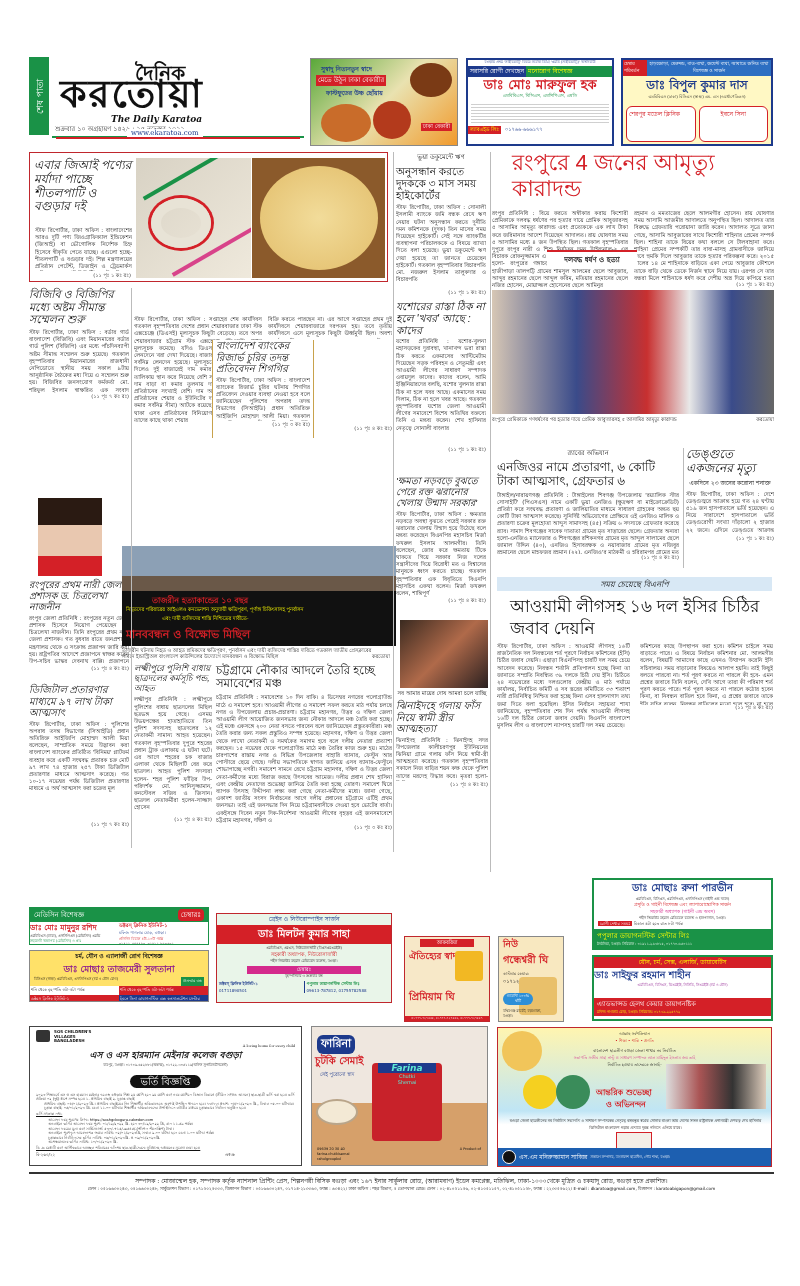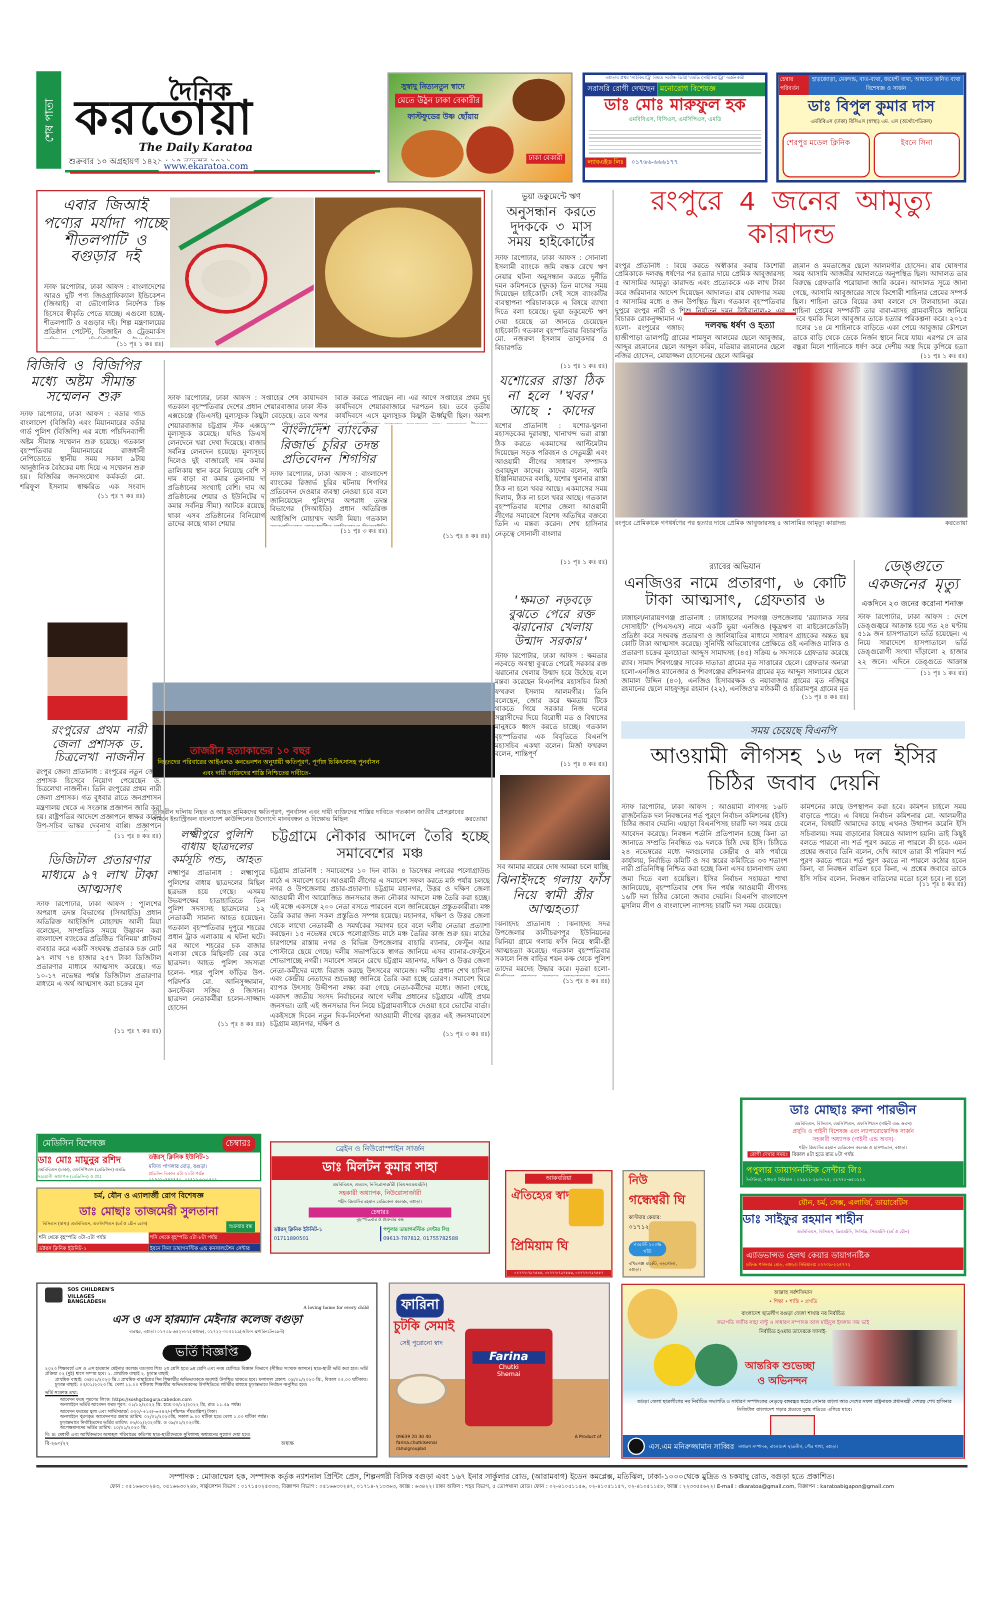--- a/index.html
+++ b/index.html
@@ -1,19 +1,19 @@
 <!DOCTYPE html>
 <html><head>
 <meta charset="utf-8">
 <style>
 *{box-sizing:border-box;margin:0;padding:0}
 body{width:800px;height:1286px;background:#fff;font-family:"DejaVu Sans",sans-serif;color:#111;position:relative;overflow:hidden}
 .abs{position:absolute}
 .txt{font-size:5.5px;line-height:7.2px;color:#222;text-align:justify;overflow:hidden}
-.hl{font-family:Liberation Mono, monospace;text-align:center;color:#111;line-height:1.15}
+.hl{font-family:Liberation Sans, sans-serif;color:#111;line-height:1.15}
 .photo{background:#9a8a7a;overflow:hidden}
 .ad{overflow:hidden;border:1px solid #888}
 .cap{font-size:5px;color:#333;line-height:6px}
 .jump{font-size:5px;color:#333;text-align:right}
 .vline{position:absolute;width:1px;background:#bbb}
 </style>
 </head>
 <body>
 
 <div class="abs" style="left:29px;top:57px;width:20px;height:78px;background:#1a9247;display:flex;align-items:center;justify-content:center">
@@ -91,21 +91,21 @@
   <div class="hl" style="font-size:22px;color:#d42027;line-height:26px;padding:0 20px">রংপুরে 4 জনের আমৃত্যু কারাদন্ড</div>
   <div class="txt" style="position:absolute;left:0;top:60px;width:136px;height:78px">রংপুর প্রতিনিধি : বিয়ে করতে অস্বীকার করায় কিশোরী প্রেমিকাকে দলবদ্ধ ধর্ষণের পর হত্যার দায়ে প্রেমিক আবুজারসহ ৫ আসামির আমৃত্যু কারাদন্ড এবং প্রত্যেককে এক লাখ টাকা করে জরিমানার আদেশ দিয়েছেন আদালত। রায় ঘোষণার সময় ৫ আসামির মধ্যে ৪ জন উপস্থিত ছিল। গতকাল বৃহস্পতিবার দুপুরে রংপুর নারী ও শিশু নির্যাতন দমন ট্রাইব্যুনাল-২ এর বিচারক রোকনুজ্জামান এ রায় প্রদান করেন। আমৃত্যু দন্ডপ্রাপ্তরা হলো- রংপুরের গঙ্গাচড়া উপজেলার মর্নেয়া ইউনিয়নের হাজীপাড়া তালপট্টি গ্রামের শামসুল আলমের ছেলে আবুজার, আব্দুর রহমানের ছেলে আব্দুল করিম, মতিয়ার রহমানের ছেলে নজির হোসেন, মোয়াজ্জল হোসেনের ছেলে আমিনুর</div>
   <div class="txt" style="position:absolute;left:142px;top:60px;width:140px;height:70px">রহমান ও মমতাজের ছেলে আলমগীর হোসেন। রায় ঘোষণার সময় আসামি আজমীর আদালতে অনুপস্থিত ছিল। আদালত তার বিরুদ্ধে গ্রেফতারি পরোয়ানা জারি করেন। আদালত সূত্রে জানা গেছে, আসামি আবুজারের সাথে কিশোরী শাহিনার প্রেমের সম্পর্ক ছিল। শাহিনা তাকে বিয়ের কথা বললে সে টালবাহানা করে। শাহিনা প্রেমের সম্পর্কটি তার বাবা-মাসহ গ্রামবাসীকে জানিয়ে দেবে হুমকি দিলে আবুজার তাকে হত্যার পরিকল্পনা করে। ২০১৫ সালের ১৪ মে শাহিনাকে বাড়িতে একা পেয়ে আবুজার কৌশলে তাকে বাড়ি থেকে ডেকে নির্জন স্থানে নিয়ে যায়। এরপর সে তার বন্ধুরা মিলে শাহিনাকে ধর্ষণ করে দেশীয় অস্ত্র দিয়ে কুপিয়ে হত্যা করে বাড়ির</div>
   <div style="position:absolute;left:55px;top:100px;width:90px;background:#fff;border-top:2px solid #d42027;font-size:7px;font-weight:bold;text-align:center;padding:2px">দলবদ্ধ ধর্ষণ ও হত্যা</div>
   <div class="jump" style="position:absolute;right:0;top:131px">(১১ পৃঃ ১ কঃ রঃ)</div>
   <div class="photo" style="position:absolute;left:0;top:140px;width:282px;height:124px;background:linear-gradient(90deg,#d7c7b5,#3a4b8a 30%,#c83030 55%,#e8e8e8 70%,#3a4b8a 85%,#666)"></div>
   <div class="cap" style="position:absolute;left:0;top:266px;width:250px">রংপুরে প্রেমিকাকে গণধর্ষণের পর হত্যার দায়ে প্রেমিক আবুজারসহ ৫ আসামির আমৃত্যু কারাদন্ড</div>
   <div class="cap" style="position:absolute;right:0;top:266px">করতোয়া</div>
 </div>
 
-<div class="abs" style="left:16px;top:288px;width:100px;height:130px">
+<div class="abs" style="left:29px;top:288px;width:100px;height:130px">
   <div class="hl" style="font-size:11px;font-style:italic">বিজিবি ও বিজিপির মধ্যে অষ্টম সীমান্ত সম্মেলন শুরু</div>
   <div class="txt" style="height:64px;margin-top:3px">স্টাফ রিপোর্টার, ঢাকা অফিস : বর্ডার গার্ড বাংলাদেশ (বিজিবি) এবং মিয়ানমারের বর্ডার গার্ড পুলিশ (বিজিপি) এর মধ্যে পাঁচদিনব্যাপী অষ্টম সীমান্ত সম্মেলন শুরু হয়েছে। গতকাল বৃহস্পতিবার মিয়ানমারের রাজধানী নেপিডোতে স্থানীয় সময় সকাল ৯টায় আনুষ্ঠানিক বৈঠকের মধ্য দিয়ে এ সম্মেলন শুরু হয়। বিজিবির জনসংযোগ কর্মকর্তা মো. শরিফুল ইসলাম স্বাক্ষরিত এক সংবাদ বিজ্ঞপ্তিতে এ তথ্য জানানো হয়েছে। অষ্টম সীমান্ত সম্মেলন বিজিবি</div>
   <div class="jump">(১১ পৃঃ ৭ কঃ রঃ)</div>
 </div>
 
 <div class="abs" style="left:134px;top:288px;width:258px;height:150px">
   <div class="txt" style="position:absolute;left:0;top:28px;width:128px;height:115px">স্টাফ রিপোর্টার, ঢাকা অফিস : সপ্তাহের শেষ কার্যদিবস গতকাল বৃহস্পতিবার দেশের প্রধান শেয়ারবাজার ঢাকা স্টক এক্সচেঞ্জে (ডিএসই) মূল্যসূচক কিছুটা বেড়েছে। তবে অপর শেয়ারবাজার চট্টগ্রাম স্টক এক্সচেঞ্জে (সিএসই) প্রধান মূল্যসূচক কমেছে। যদিও ডিএসইতে সূচক বাড়লেও লেনদেনে খরা দেখা দিয়েছে। বাজারটিতে চার মাসের মধ্যে সর্বনিম্ন লেনদেন হয়েছে। মূল্যসূচকে মিশ্র প্রবণতা দেখা দিলেও দুই বাজারেই দাম কমার তুলনায় দাম বাড়ার তালিকায় স্থান করে নিয়েছে বেশি সংখ্যক প্রতিষ্ঠান। অবশ্য দাম বাড়া বা কমার তুলনায় দাম অপরিবর্তিত থাকা প্রতিষ্ঠানের সংখ্যাই বেশি। দাম অপরিবর্তিত থাকা এসব প্রতিষ্ঠানের শেয়ার ও ইউনিটের দাম ফ্লোর প্রাইসে (দাম কমার সর্বনিম্ন সীমা) আটকে রয়েছে। ফ্লোর প্রাইসে আটকে থাকা এসব প্রতিষ্ঠানের বিনিয়োগকারী ক্রেতার অভাবে তাদের কাছে থাকা শেয়ার</div>
   <div class="txt" style="position:absolute;left:134px;top:28px;width:124px;height:23px">বিক্রি করতে পারছেন না। এর আগে সপ্তাহের প্রথম দুই কার্যদিবসে শেয়ারবাজারে দরপতন হয়। তবে তৃতীয় কার্যদিবসে এসে মূল্যসূচক কিছুটা ঊর্ধ্বমুখী ছিল। অবশ্য চতুর্থ কার্যদিবসে আবার দরপতন হয়। সূচকের উত্থান-পতনের মধ্যে অব্যাহত থাকে লেনদেন খরা। এ পরিস্থিতিতে বৃহস্পতিবার শেয়ারবাজারে লেনদেনের শুরুতে মূল্যসূচকের ঋণাত্মক প্রবণতা দেখা যায়। লেনদেনের অধ্যঘণ্টার মাথায় ডিএসইর প্রধান মূল্যসূচক ১৫ পয়েন্ট কমে যায়। লেনদেনের শুরুতে দেখা দেওয়া এই নিম্নমুখী প্রবণতা প্রথম সাড়ে তিন ঘণ্টা অব্যাহত থাকে। তবে শেষ আধাঘণ্টার লেনদেনে দরপতন থেকে বেরিয়ে আসে কয়েকটি প্রতিষ্ঠান। এতে মূল্যসূচকও ঋণাত্মক অবস্থা থেকে বেরিয়ে আসে। ফলে সবকয়টি মূল্যসূচক বেড়ে শেষ হয় দিনের লেনদেন। অবশ্য লেনদেন খরা অব্যাহতই থাকে। ফলে চার মাসের</div>
   <div class="txt" style="position:absolute;left:194px;top:52px;width:64px;height:83px"></div>
   <div class="jump" style="position:absolute;right:0;top:137px">(১১ পৃঃ ৪ কঃ রঃ)</div>
@@ -122,21 +122,21 @@
   <div class="jump">(১১ পৃঃ ১ কঃ রঃ)</div>
 </div>
 
 <div class="abs photo" style="left:38px;top:498px;width:64px;height:78px;background:linear-gradient(#2a1a12 0 35%,#e9c8b0 35% 75%,#d42027 75%)"></div>
 <div class="abs" style="left:29px;top:580px;width:100px;height:100px">
   <div class="hl" style="font-size:9.5px;font-style:italic">রংপুরের প্রথম নারী জেলা প্রশাসক ড. চিত্রলেখা নাজনীন</div>
   <div class="txt" style="height:50px;margin-top:2px">রংপুর জেলা প্রতিনিধি : রংপুরের নতুন জেলা প্রশাসক হিসেবে নিয়োগ পেয়েছেন ড. চিত্রলেখা নাজনীন। তিনি রংপুরের প্রথম নারী জেলা প্রশাসক। গত বুধবার রাতে জনপ্রশাসন মন্ত্রণালয় থেকে এ সংক্রান্ত প্রজ্ঞাপন জারি করা হয়। রাষ্ট্রপতির আদেশে প্রজ্ঞাপনে স্বাক্ষর করেন উপ-সচিব ভাস্কর দেবনাথ বাপ্পি। প্রজ্ঞাপনে বলা হয়েছে, জনস্বার্থে এই আদেশ অবিলম্বে কার্যকর হবে। রংপুরে জেলা প্রশাসক পদে নিয়োগ পাওয়া</div>
   <div class="jump">(১১ পৃঃ ৪ কঃ রঃ)</div>
 </div>
 
-<div class="abs photo" style="left:122px;top:546px;width:274px;height:76px;background:linear-gradient(#8ca0b5 0 30%,#6a5848 30% 45%,#111 45%)">
+<div class="abs photo" style="left:122px;top:546px;width:274px;height:100px;background:linear-gradient(#8ca0b5 0 30%,#6a5848 30% 45%,#111 45%)">
   <div style="position:absolute;left:30px;top:48px;font-size:8px;color:#d42027;font-weight:bold">তাজরীন হত্যাকান্ডের ১০ বছর</div>
   <div style="position:absolute;left:4px;top:60px;font-size:5px;color:#ff0">নিহতদের পরিবারের আইএলও কনভেনশন অনুযায়ী ক্ষতিপূরণ, পূর্ণাঙ্গ চিকিৎসাসহ পুনর্বাসন</div>
   <div style="position:absolute;left:40px;top:69px;font-size:5px;color:#ff0">এবং দায়ী ব্যক্তিদের শাস্তি নিশ্চিতের দাবীতে-</div>
   <div style="position:absolute;left:4px;top:80px;font-size:11px;color:#d42027;font-weight:bold">মানববন্ধন ও বিক্ষোভ মিছিল</div>
 </div>
 <div class="abs cap" style="left:122px;top:647px;width:250px">তাজরীন ঘটনায় নিহত ও আহত শ্রমিকদের ক্ষতিপূরণ, পুনর্বাসন এবং দায়ী ব্যক্তিদের শাস্তির দাবিতে গতকাল জাতীয় প্রেসক্লাবের সামনে ইন্ডাস্ট্রিঅল বাংলাদেশ কাউন্সিলের উদ্যোগে মানববন্ধন ও বিক্ষোভ মিছিল</div>
 <div class="abs cap" style="left:372px;top:653px">করতোয়া</div>
 
 <div class="abs" style="left:396px;top:476px;width:90px;height:140px">
   <div class="hl" style="font-size:9.5px;font-style:italic">'ক্ষমতা নড়বড়ে বুঝতে পেরে রক্ত ঝরানোর খেলায় উন্মাদ সরকার'</div>
@@ -312,21 +312,21 @@
       <span>বি-২৬০/২২</span>
       <span style="margin-right:60px">অধ্যক্ষ</span>
     </div>
 </div>
 
 <div class="abs ad" style="left:311px;top:1026px;width:177px;height:140px;background:linear-gradient(#efe7df 0 55%,#d6a06a 55%)">
   <div style="position:absolute;left:5px;top:8px;font-size:11px;color:#fff;background:#1d3a8c;padding:0 4px;border-radius:6px;font-weight:bold">ফারিনা</div>
   <div style="position:absolute;left:3px;top:26px;font-size:10px;color:#d42027;font-weight:bold">চুটকি সেমাই</div>
   <div style="position:absolute;left:8px;top:44px;font-size:5px;color:#1d3a8c">সেই পুরোনো স্বাদ</div>
   <div style="position:absolute;left:4px;top:72px;width:42px;height:26px;border-radius:50%;background:#f3e9d5;border:2px solid #b9a58a"></div>
-  <div style="position:absolute;left:60px;top:36px;width:70px;height:78px;background:#c8222a;border-radius:4px;text-align:center;color:#ffffff;padding-top:18px">
+  <div style="position:absolute;left:60px;top:36px;width:70px;height:78px;background:#c8222a;border-radius:4px;text-align:center;color:#5eead4;">
     <div style="font-size:9px;font-style:italic;font-weight:bold;background:#1d3a8c;margin:0 6px">Farina</div>
     <div style="font-size:5px">Chutki</div>
     <div style="font-size:5px">Shemai</div>
   </div>
   <div style="position:absolute;left:5px;top:120px;font-size:3.5px">09639 20 30 40</div>
   <div style="position:absolute;left:5px;top:125px;font-size:3.5px">farina.chutkisemai</div>
   <div style="position:absolute;left:5px;top:130px;font-size:3.5px">rahulgroupbd</div>
   <div style="position:absolute;right:6px;top:120px;font-size:3.5px">A Product of</div>
 </div>
 

